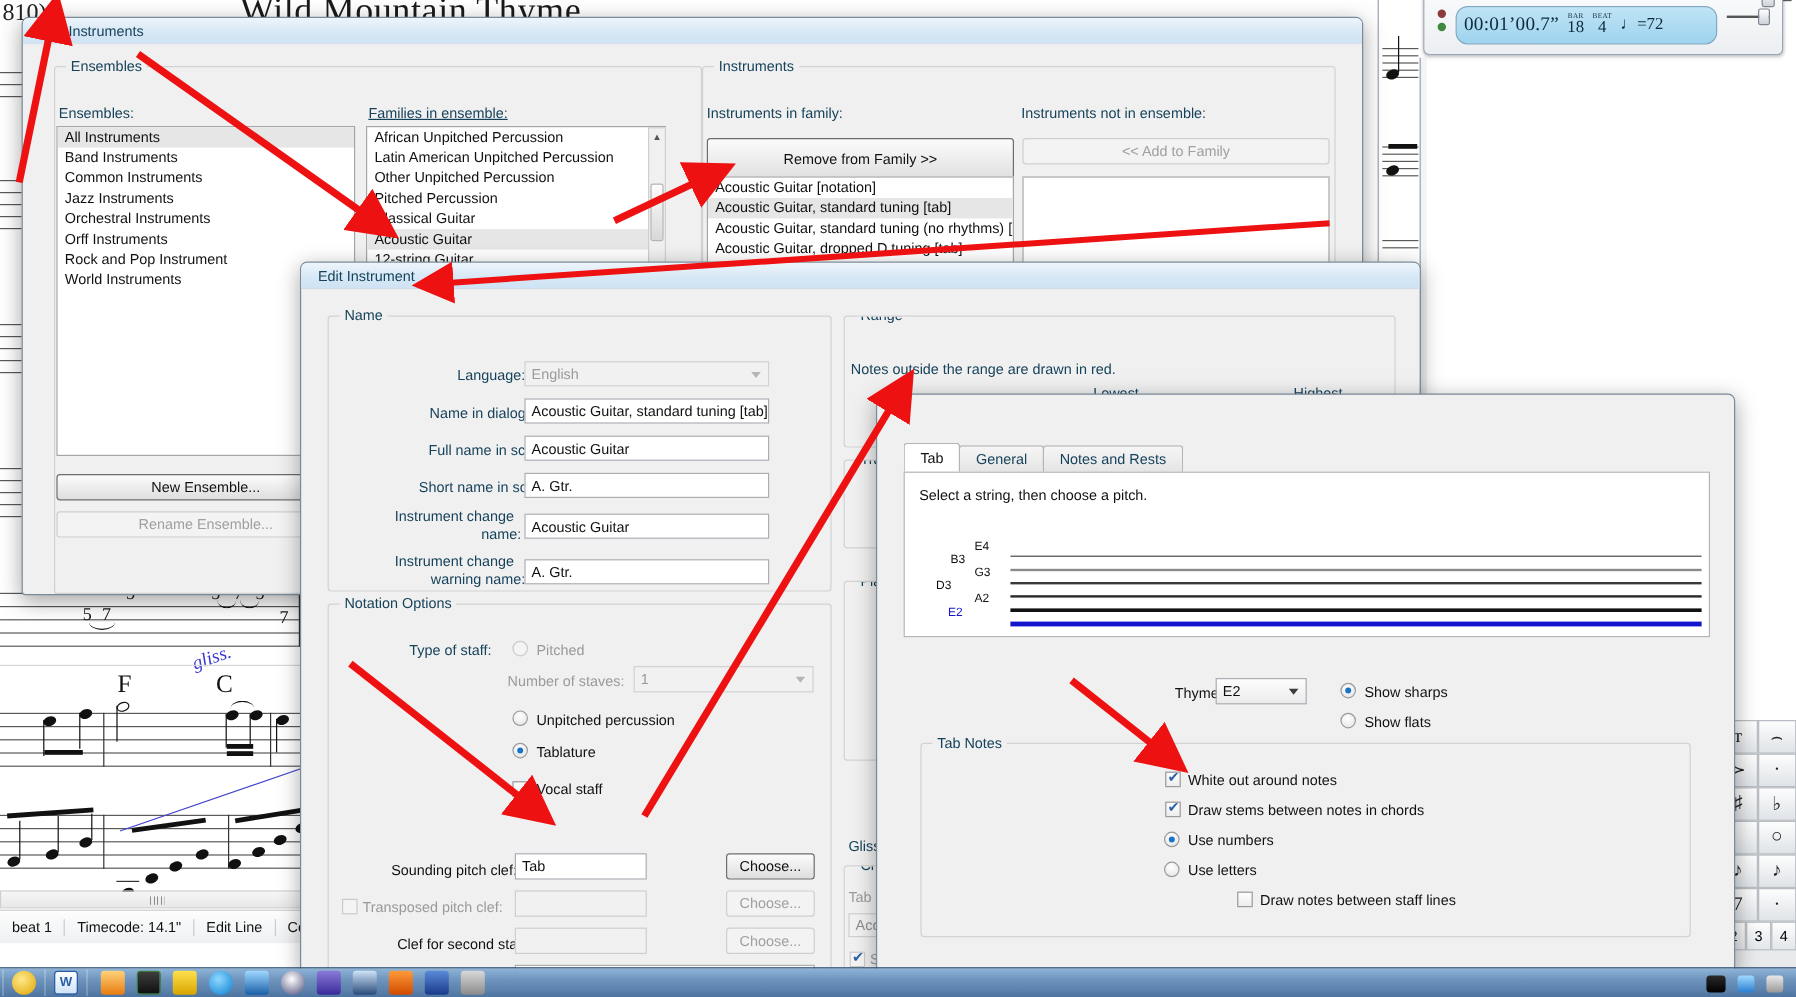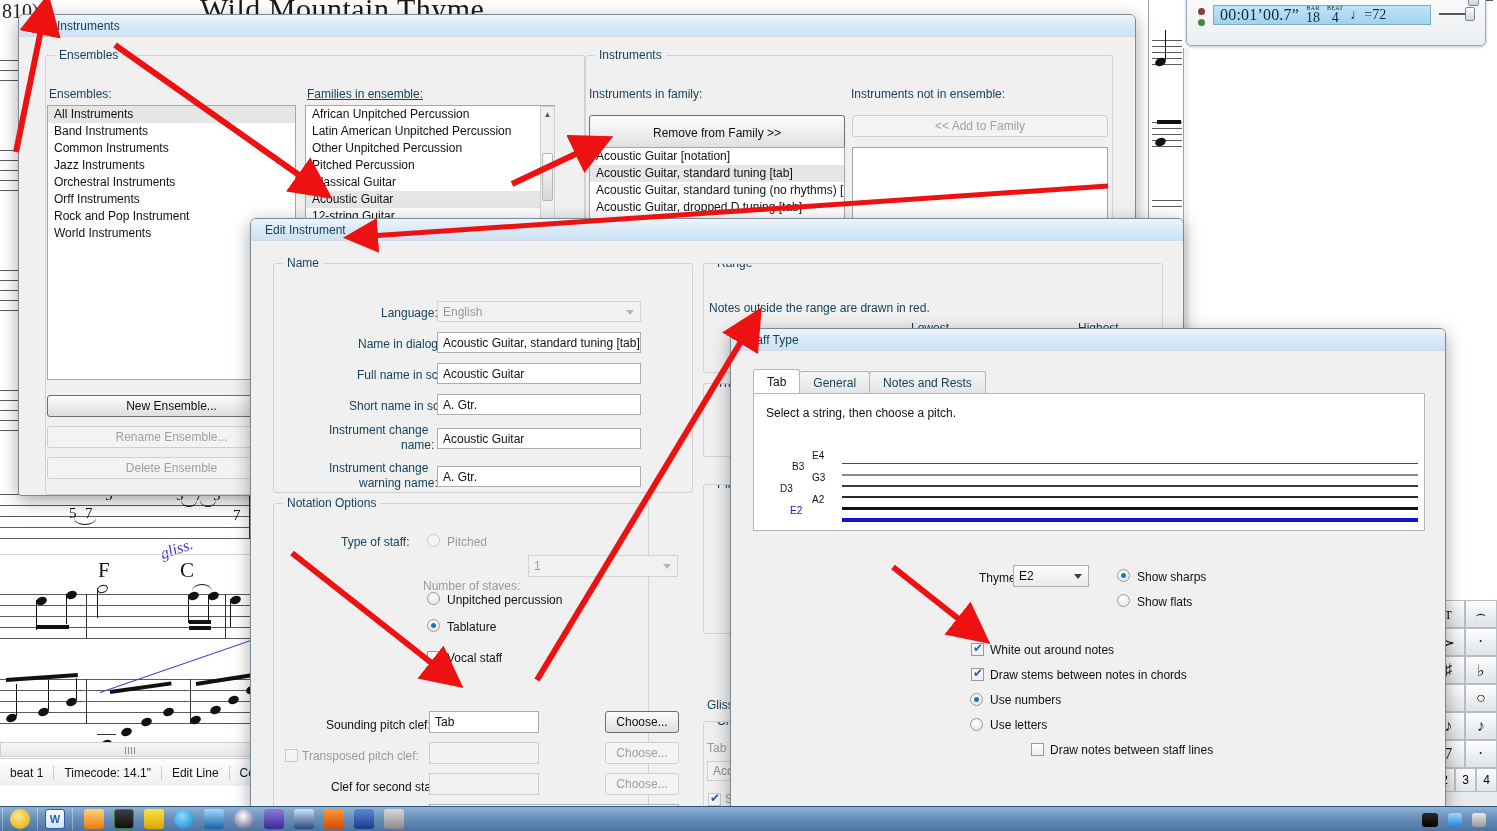--- a/index.html
+++ b/index.html
@@ -38,22 +38,22 @@
   .right-strip { position:absolute; background:#fff; border-left:1px solid #9aa4b0; }
 
   
   .transport {
     position:absolute; left:1186px; top:-18px; width:300px; height:64px;
     background:linear-gradient(#fdfdfd,#eceff2); border:1px solid #9aa6b4;
     border-radius:5px; box-shadow:0 1px 3px rgba(0,0,0,.25);
   }
   .transport .thumb { position:absolute; right:6px; top:8px; width:11px; height:15px; background:linear-gradient(#fff,#cfd4da); border:1px solid #7b8490; border-radius:2px;}
   .tc-box {
-    position:absolute; left:26px; top:22px; width:218px; height:20px;
-    background:linear-gradient(#bfe4f5,#9fd3ef); border:1px solid #7fa9c4; border-radius:0;
+    position:absolute; left:26px; top:22px; width:218px; height:32px;
+    background:linear-gradient(#bfe4f5,#9fd3ef); border:1px solid #7fa9c4; border-radius:10px;
     display:flex; align-items:center; padding-left:6px; gap:7px;
     font-family:"Liberation Serif", serif; color:#0c2b3c;
   }
   .tc-time { font-size:16px; letter-spacing:.2px; }
   .tc-stack { display:flex; flex-direction:column; align-items:center; line-height:1; }
   .tc-stack .cap { font-size:6px; letter-spacing:.3px; }
   .tc-stack .val { font-size:14px; }
   .tc-tempo { font-size:14px; }
   .led { position:absolute; left:11px; width:7px; height:7px; border-radius:50%; }
   .led.red { top:25px; background:#8a3b3b; }
@@ -410,21 +410,20 @@
         <div class="opt">Semi-Acoustic Guitar</div>
       </div>
       <div class="scroll" style="left:521px;top:69px;height:132px;">
         <div class="ar" style="top:0;">▲</div>
         <div class="thumb" style="top:46px;height:48px;"></div>
         <div class="ar" style="bottom:0;">▼</div>
       </div>
 
       <div class="btn strong" style="left:28px;top:358px;width:249px;height:22px;">New Ensemble...</div>
       <div class="btn disabled" style="left:28px;top:389px;width:249px;height:22px;">Rename Ensemble...</div>
-      <div class="btn disabled" style="left:28px;top:420px;width:249px;height:22px;">Delete Ensemble</div>
 
       <div class="gbox" style="left:566px;top:18px;width:528px;height:440px;">
         <span class="gbox-title">Instruments</span>
       </div>
       <div class="lbl" style="left:570px;top:50px;">Instruments in family:</div>
       <div class="lbl" style="left:832px;top:50px;">Instruments not in ensemble:</div>
 
       <div class="btn strong" style="left:570px;top:78px;width:256px;height:36px;">Remove from Family &gt;&gt;</div>
       <div class="btn disabled" style="left:833px;top:78px;width:256px;height:22px;">&lt;&lt; Add to Family</div>
 
@@ -496,29 +495,29 @@
       <div class="lbl" style="left:456px;top:457px;">Gliss</div>
 
       <div class="gbox" style="left:452px;top:480px;width:460px;height:105px;overflow:hidden;">
         <span class="gbox-title">Chor</span>
       </div>
       <div class="lbl dim" style="left:456px;top:500px;">Tab i</div>
       <div class="txt ro" style="left:456px;top:520px;width:40px;height:20px;">Aco</div>
       <div class="chk on dis" style="left:457px;top:552px;"></div>
       <div class="lbl dim" style="left:474px;top:551px;">S</div>
 
-      <div class="gbox" style="left:22px;top:262px;width:376px;height:322px;padding-left:16px;">
+      <div class="gbox" style="left:22px;top:262px;width:420px;height:322px;padding-left:16px;">
         <span class="gbox-title">Notation Options</span>
       </div>
 
       <div class="lbl" style="left:90px;top:294px;">Type of staff:</div>
       <div class="radio dis" style="left:176px;top:293px;"></div>
       <div class="lbl dim" style="left:196px;top:294px;">Pitched</div>
 
-      <div class="lbl dim" style="left:172px;top:338px;">Number of staves:</div>
+      <div class="lbl dim" style="left:172px;top:320px;">Number of staves:</div>
       <div class="combo dis" style="left:277px;top:314px;width:150px;height:22px;">
         <span>1</span>
         <span class="arrow"></span>
       </div>
 
       <div class="radio" style="left:176px;top:351px;"></div>
       <div class="lbl black" style="left:196px;top:352px;">Unpitched percussion</div>
 
       <div class="radio on" style="left:176px;top:378px;"></div>
       <div class="lbl black" style="left:196px;top:379px;">Tablature</div>
@@ -542,21 +541,20 @@
 
       <div class="lbl black" style="left:105px;top:569px;">Bracket with:</div>
       <div class="combo" style="left:178px;top:563px;width:250px;height:22px;">
         <span>Guitars</span>
         <span class="arrow"></span>
       </div>
     </div>
   </div>
 
   <div class="dlg" style="left:730px;top:328px;width:716px;height:482px;">
-    <div class="dlg-title">Staff Type</div>
     <div class="dlg-body">
 
       <div class="tabstrip" style="left:22px;top:18px;">
         <div class="tab active">Tab</div>
         <div class="tab">General</div>
         <div class="tab">Notes and Rests</div>
       </div>
 
       <div class="tabpane" style="left:22px;top:42px;width:672px;height:138px;">
         <div class="lbl black" style="left:12px;top:12px;">Select a string, then choose a pitch.</div>
@@ -584,20 +582,23 @@
       <div class="combo" style="left:282px;top:214px;width:76px;height:22px;">
         <span>E2</span>
         <span class="arrow"></span>
       </div>
 
       <div class="radio on" style="left:386px;top:218px;"></div>
       <div class="lbl black" style="left:406px;top:219px;">Show sharps</div>
       <div class="radio" style="left:386px;top:243px;"></div>
       <div class="lbl black" style="left:406px;top:244px;">Show flats</div>
 
+      <div class="gbox" style="left:36px;top:268px;width:642px;height:162px;">
+        <span class="gbox-title">Tab Notes</span>
+      </div>
 
       <div class="chk on" style="left:240px;top:292px;"></div>
       <div class="lbl black" style="left:259px;top:292px;">White out around notes</div>
 
       <div class="chk on" style="left:240px;top:317px;"></div>
       <div class="lbl black" style="left:259px;top:317px;">Draw stems between notes in chords</div>
 
       <div class="radio on" style="left:239px;top:342px;"></div>
       <div class="lbl black" style="left:259px;top:342px;">Use numbers</div>
 

